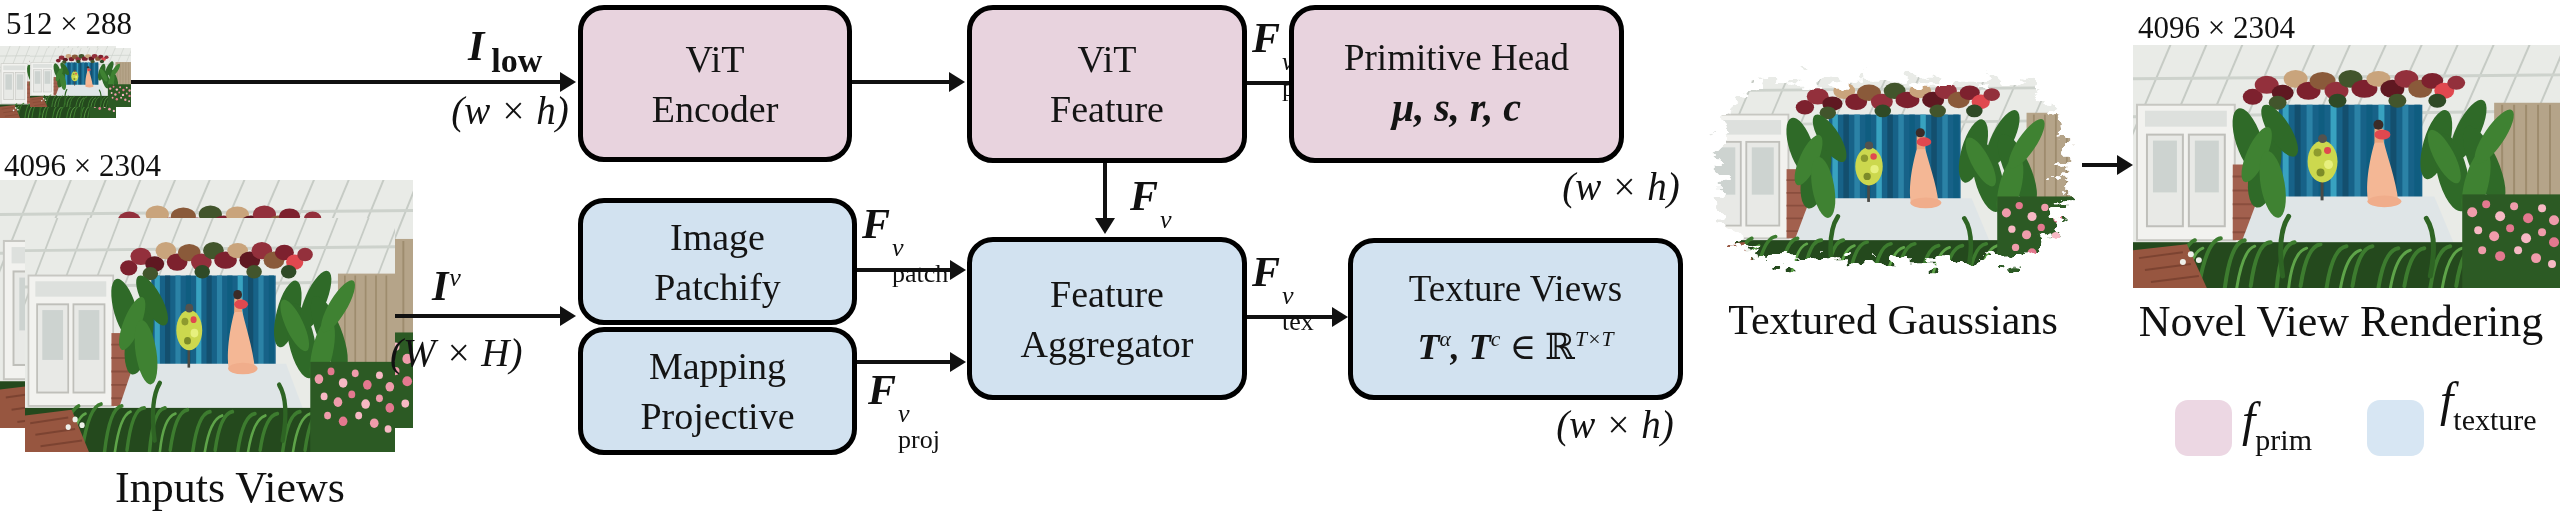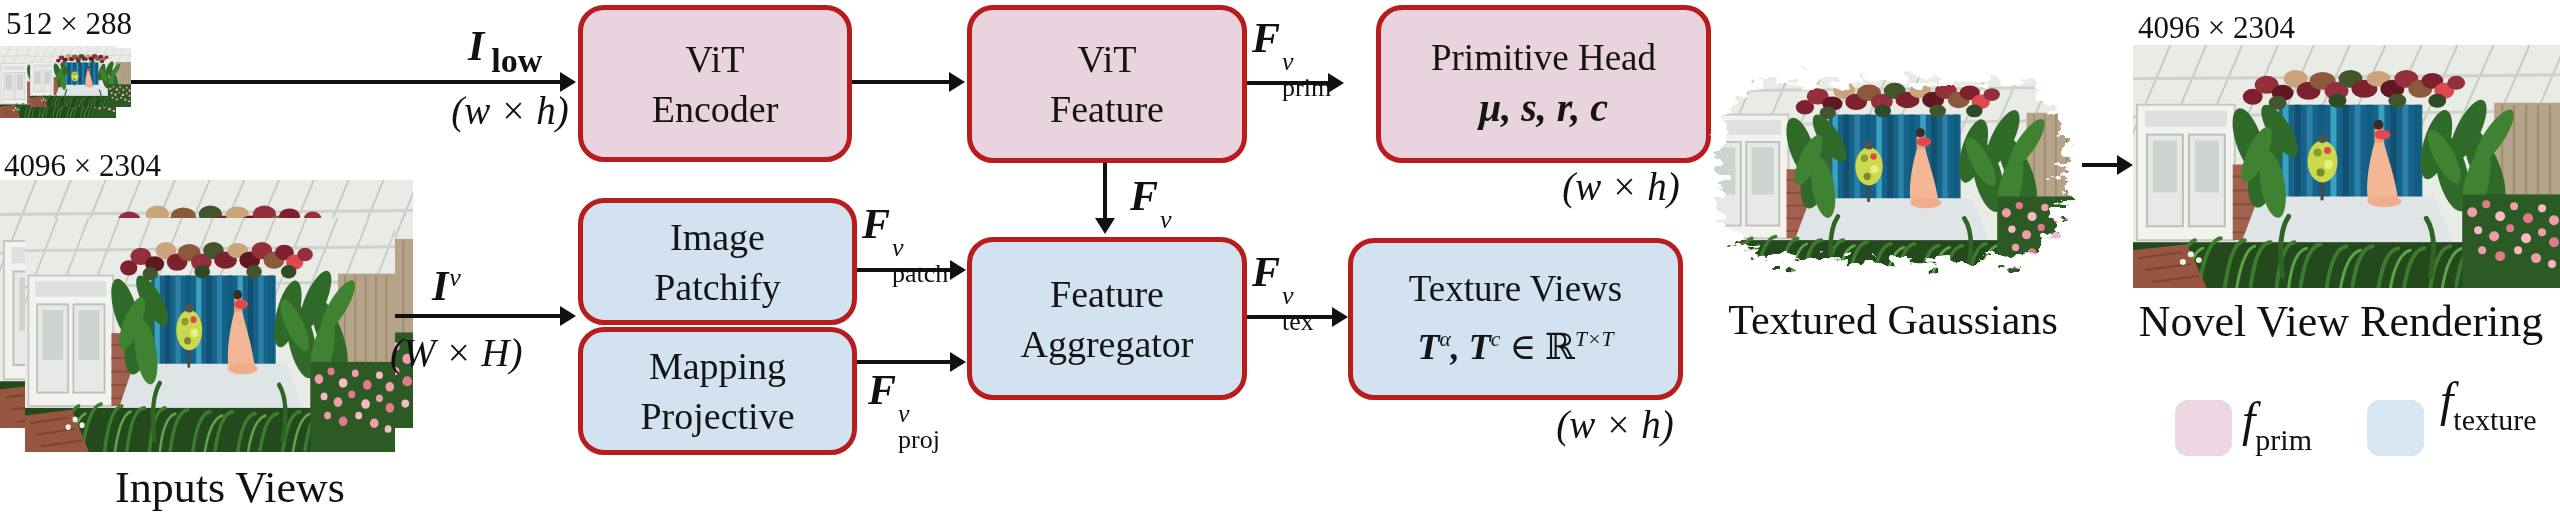--- a/index.html
+++ b/index.html
@@ -2,21 +2,21 @@
 <html><head>
 <meta charset="utf-8">
 <style>
   html,body{margin:0;padding:0;background:#ffffff;}
   #canvas{
     position:relative;width:2560px;height:513px;background:#ffffff;overflow:hidden;
     font-family:"Liberation Serif","DejaVu Serif",serif;color:#111;
   }
   
   .box{
-    position:absolute;box-sizing:border-box;border:5px solid #b91c1c;border-radius:26px;
+    position:absolute;box-sizing:border-box;border:5px solid #000000;border-radius:26px;
     display:flex;flex-direction:column;align-items:center;justify-content:center;
     text-align:center;font-size:38px;line-height:50px;color:#141414;
   }
   .box .head-title{font-size:37px;line-height:48px;}
   .box .params{font-size:40px;line-height:52px;white-space:nowrap;}
   .bi{font-weight:bold;font-style:italic;}
   .params sup{font-size:0.60em;font-style:italic;}
   
   .arrow-h{position:absolute;height:4px;background:#111;}
   .arrow-h::after{content:"";position:absolute;right:-15px;top:-8px;width:0;height:0;
@@ -254,21 +254,21 @@
   <div class="arrow-h" style="left:852px;top:80px;width:98px;"></div>
   <div class="box" style="left: 967px; top: 5px; width: 280px; height: 158px; background-color: rgb(232, 211, 222);">
     <div>ViT</div>
     <div>Feature</div>
   </div>
   <div class="arrow-h" style="left:1247px;top:81px;width:82px;"></div>
   <span class="flabel" style="left:1252px;top:14px;"><span>F</span><span class="fstack">
         <span class="fsup">v</span>
         <span class="fsub">prim</span>
       </span></span>
-  <div class="box" style="left: 1376px; top: 5px; width: 335px; height: 158px; background-color: rgb(232, 211, 222);">
+  <div class="box" style="left: 1289px; top: 5px; width: 335px; height: 158px; background-color: rgb(232, 211, 222);">
     <div class="head-title">Primitive Head</div>
     <div class="params bi">μ, s, r, c</div>
   </div>
   <div class="dims" style="left:1556px;top:164px;width:130px;">(w × h)</div>
 
   <div class="box" style="left: 578px; top: 198px; width: 279px; height: 127px; background-color: rgb(210, 226, 240);">
     <div>Image</div>
     <div>Patchify</div>
   </div>
   <div class="box" style="left: 578px; top: 327px; width: 279px; height: 128px; background-color: rgb(210, 226, 240);">

